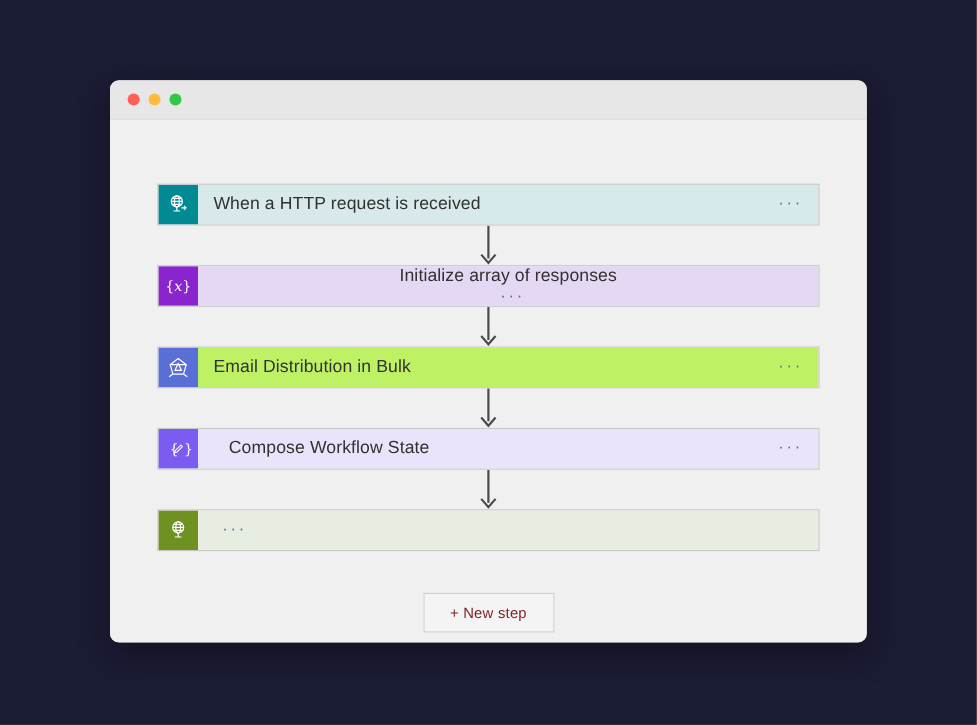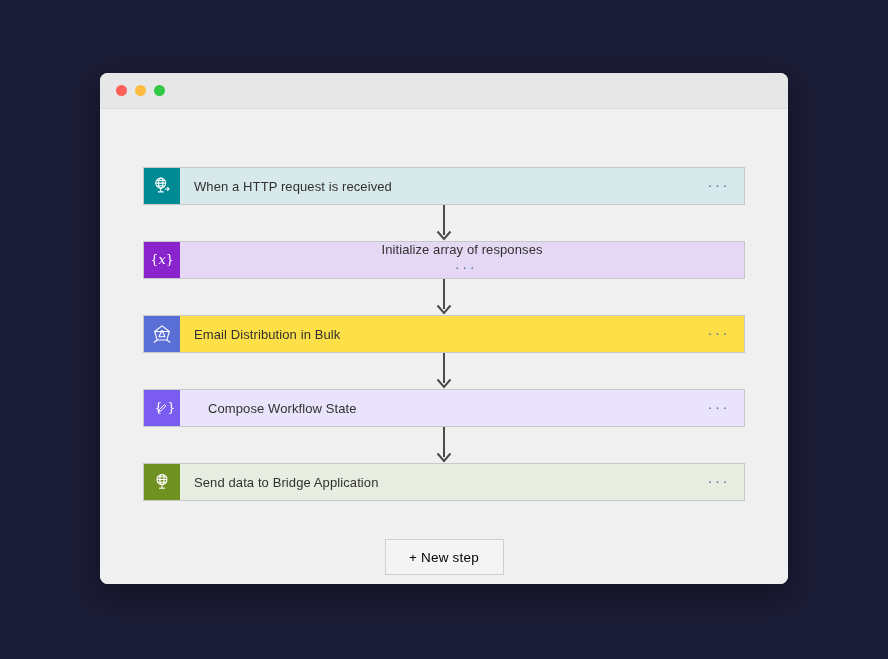--- a/index.html
+++ b/index.html
@@ -85,21 +85,21 @@
 
   .card-body {
     flex: 1;
     display: flex;
     align-items: center;
     justify-content: space-between;
     padding: 0 14px 0 14px;
   }
 
   .card-title {
-    font-size: 13px;
+    font-size: 16px;
     color: #323130;
     letter-spacing: .1px;
     white-space: nowrap;
   }
 
   .card-menu {
     font-size: 15px;
     line-height: 1;
     letter-spacing: 2.5px;
     color: #4a6fa5;
@@ -122,21 +122,21 @@
     display: flex;
     justify-content: center;
     margin-top: 38px;
   }
 
   .newstep {
     width: 119px;
     height: 36px;
     background: #f4f4f4;
     border: 1px solid #d0d0d0;
-    color: #000000;
+    color: #7f1d1d;
     font-size: 13.5px;
     font-family: "Liberation Sans", sans-serif;
     cursor: pointer;
     letter-spacing: .2px;
   }
 </style>
 </head>
 <body style="background: rgb(27, 28, 53);">
 
 <div class="window">
@@ -198,21 +198,21 @@
       <div class="card">
         <div class="card-icon" style="background: rgb(90, 111, 214);">
           <svg width="22" height="22" viewBox="0 0 24 24" fill="none" stroke="#ffffff" stroke-width="1.2" stroke-linejoin="round">
             <path d="M12 3.2 L20 9.3 L17.2 18.6 L6.8 18.6 L4 9.3 Z"></path>
             <path d="M12 8 L15.2 15 L8.8 15 Z"></path>
             <path d="M4 9.3 L20 9.3"></path>
             <path d="M6.8 18.6 L3 21.2"></path>
             <path d="M17.2 18.6 L21 21.2"></path>
           </svg>
         </div>
-        <div class="card-body" style="background: #fde047; gap: 13px;">
+        <div class="card-body" style="background: #bef264; gap: 13px;">
           <span class="card-title">Email Distribution in Bulk</span>
           <span class="card-menu">···</span>
         </div>
       </div>
 
       <div class="connector">
         <svg width="22" height="36" viewBox="0 0 22 36">
           <line x1="11" y1="0" x2="11" y2="30" stroke="#4a4a4a" stroke-width="2"></line>
           <path d="M4.5 26.5 L11 34 L17.5 26.5" fill="none" stroke="#4a4a4a" stroke-width="2"></path>
         </svg>
@@ -245,21 +245,20 @@
             <circle cx="12" cy="9" r="6"></circle>
             <ellipse cx="12" cy="9" rx="2.6" ry="6"></ellipse>
             <line x1="6" y1="9" x2="18" y2="9"></line>
             <line x1="7" y1="5.8" x2="17" y2="5.8"></line>
             <line x1="7" y1="12.2" x2="17" y2="12.2"></line>
             <line x1="12" y1="15" x2="12" y2="19.4"></line>
             <line x1="8.4" y1="19.4" x2="15.6" y2="19.4"></line>
           </svg>
         </div>
         <div class="card-body" style="background: rgb(231, 237, 224);">
-          <span class="card-title">Send data to Bridge Application</span>
           <span class="card-menu">···</span>
         </div>
       </div>
 
       <div class="newstep-wrap">
         <button class="newstep">+ New step</button>
       </div>
 
     </div>
   </div>

